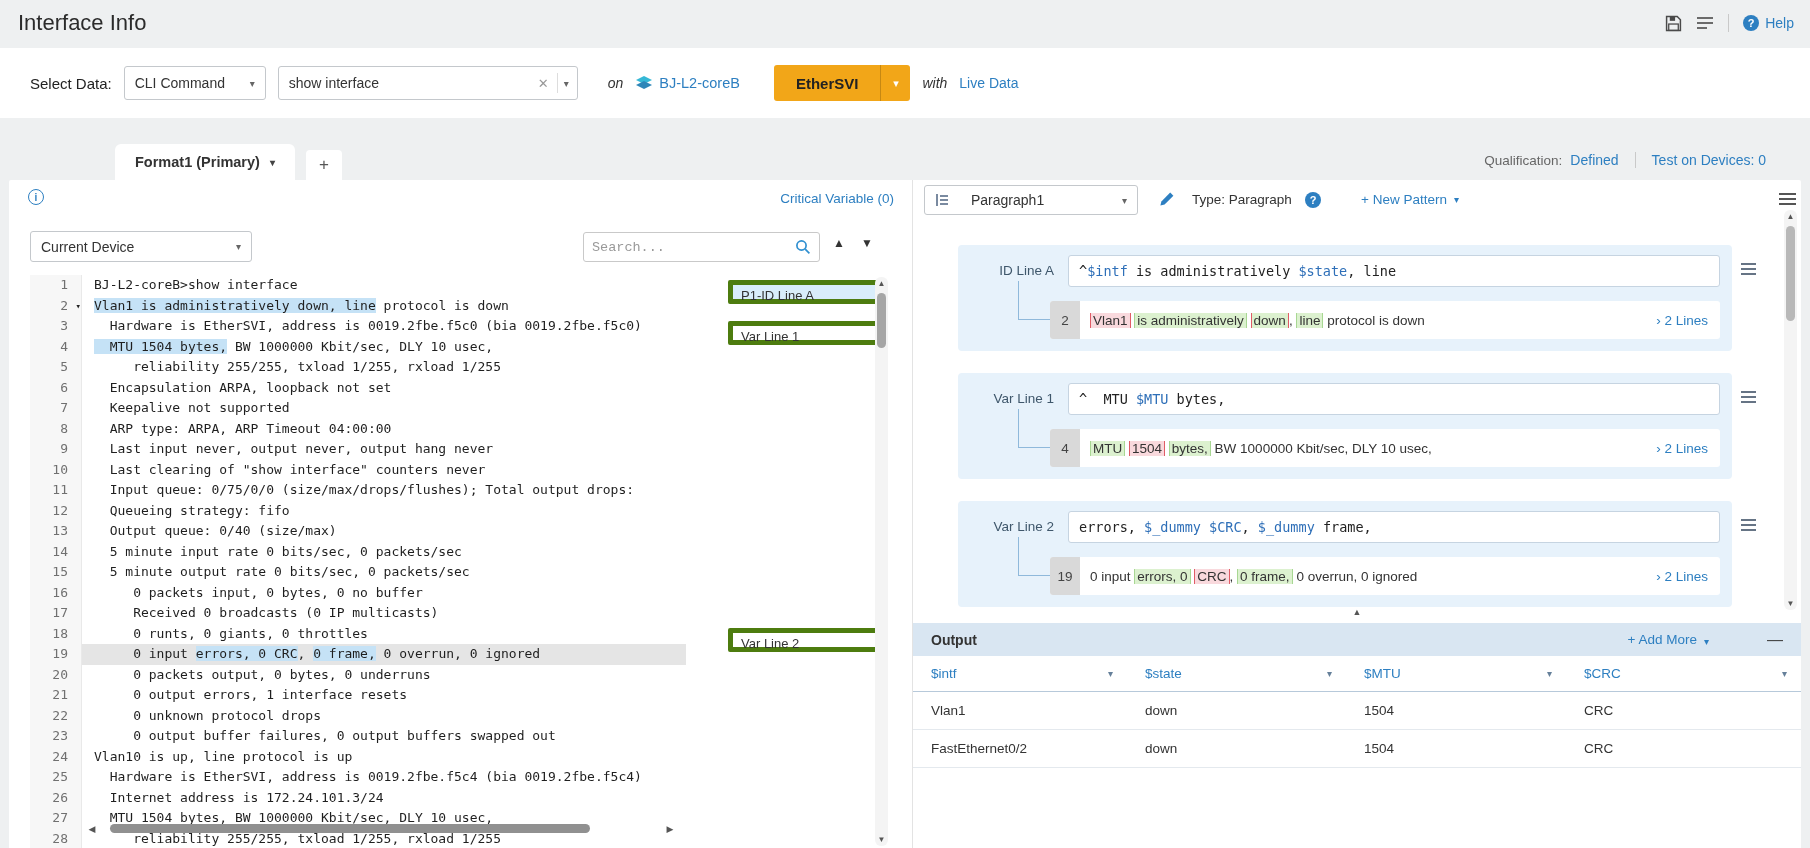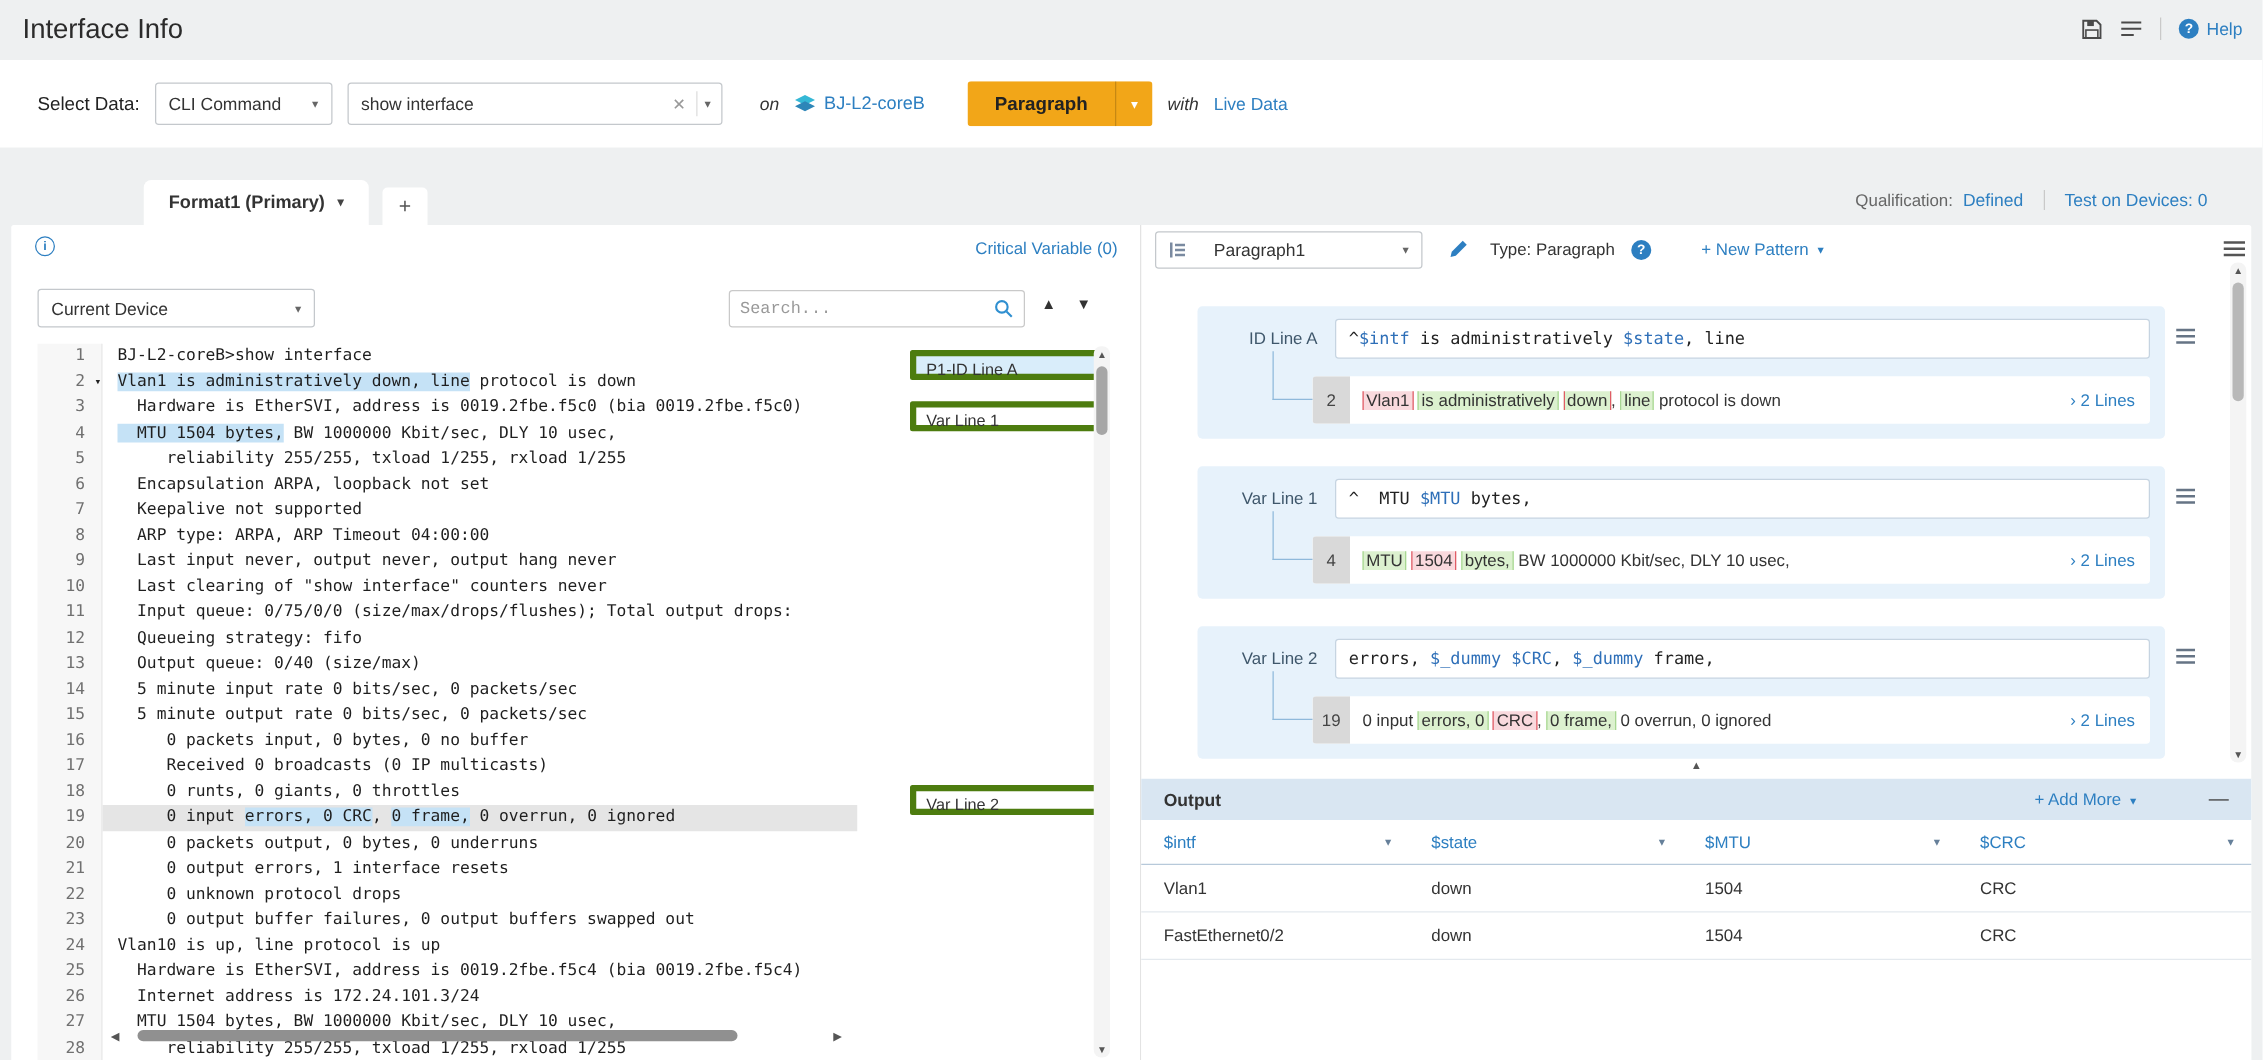--- a/index.html
+++ b/index.html
@@ -172,21 +172,21 @@
     </div>
     <span class="tb-italic onlbl">on</span>
     <span class="device">
       <svg width="18" height="14" viewBox="0 0 18 14">
           <polygon points="9,0 17,4 9,8 1,4" fill="#35b8d6"></polygon>
           <polygon points="9,5 17,9 9,13 1,9" fill="#2e86b8"></polygon>
         </svg>
       <span>BJ-L2-coreB</span>
     </span>
     <div class="retrieve">
-      <span class="retrieve-main">Paragraph</span>
+      <span class="retrieve-main">EtherSVI</span>
       <span class="retrieve-caret">
         <span class="chev-w">▾</span>
       </span>
     </div>
     <span class="tb-italic">with</span>
     <span class="link">Live Data</span>
   </div>
 
   <div class="tab active-tab">
     <span>Format1 (Primary)</span>

